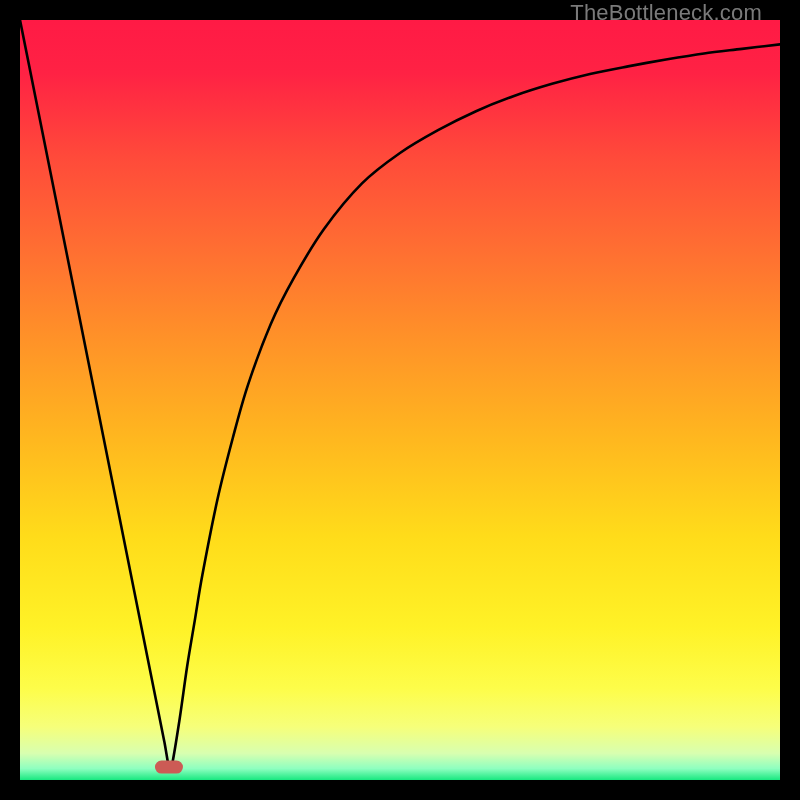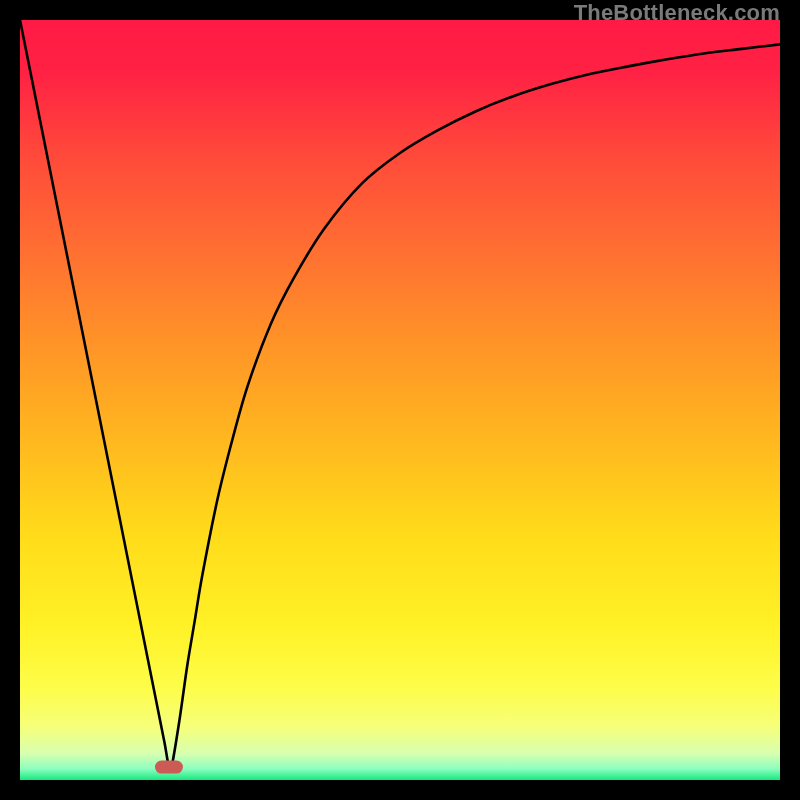--- a/index.html
+++ b/index.html
@@ -29,24 +29,24 @@
   .gradient {
     position: absolute;
     left: 0;
     top: 0;
     width: 760px;
     height: 760px;
   }
   .watermark {
     position: absolute;
     top: 0px;
-    right: 20px;
+    right: 38px;
     font-family: Arial, Helvetica, sans-serif;
     font-size: 22px;
-    font-weight: 700;
+    font-weight: 400;
     color: #7a7a7a;
     letter-spacing: 0.2px;
     user-select: none;
   }
   svg.curve {
     position: absolute;
     left: 0;
     top: 0;
     width: 760px;
     height: 760px;

